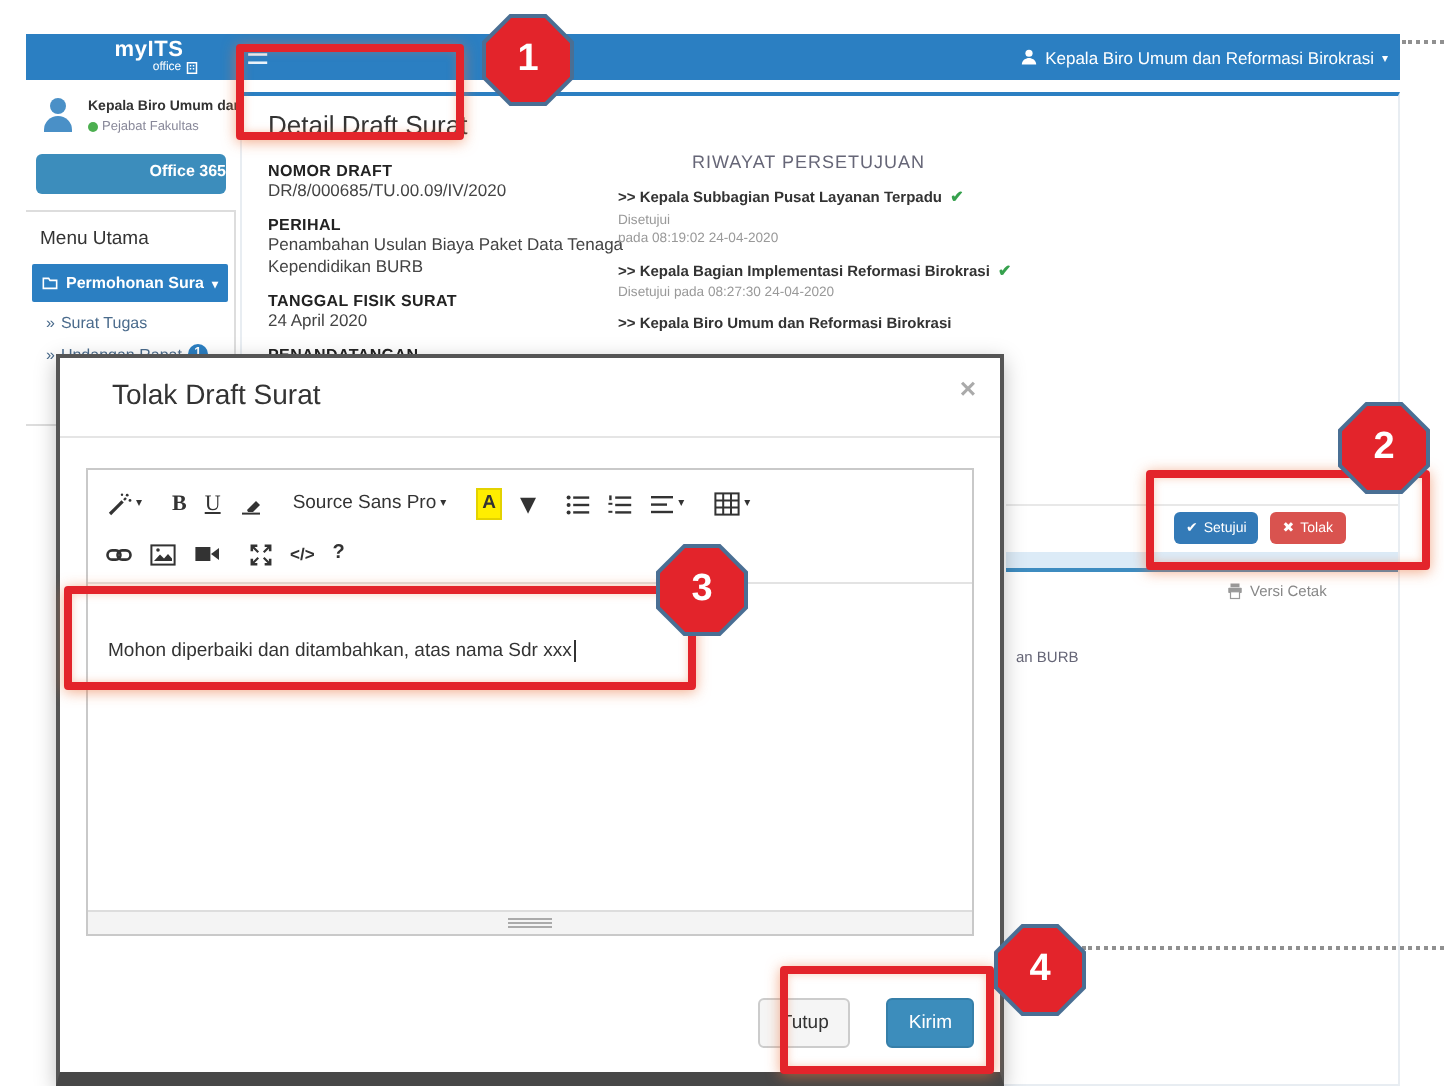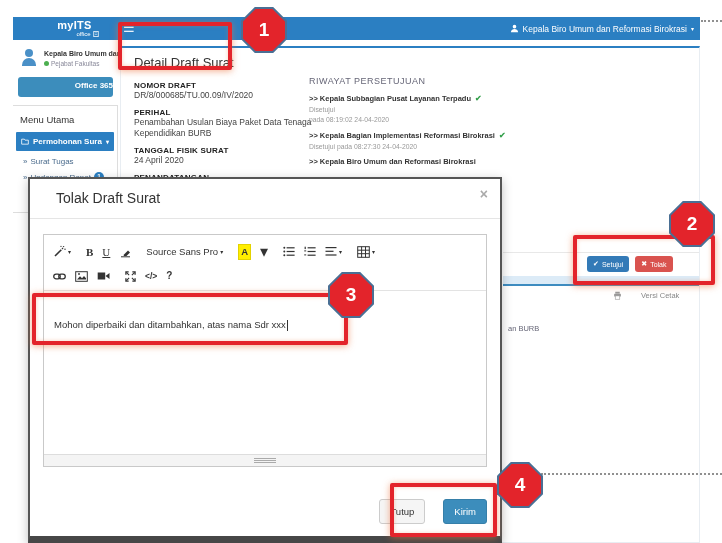--- a/index.html
+++ b/index.html
@@ -39,37 +39,37 @@
            font-size:6.5px; line-height:10px; text-align:center; font-weight:bold; }
 
   
   .card { position:absolute; left:120px; top:46px; width:580px; bottom:0; background:#fff;
           border:1px solid #e8edf2; border-top:2px solid #2b7fc2; z-index:1; }
   .cardtitle { position:absolute; left:13px; top:7px; font-size:13px; color:#333; }
   .fields { position:absolute; left:13px; top:26px; width:222px; }
   .flabel { font-size:8px; font-weight:bold; color:#222; margin-top:7px; letter-spacing:.2px; }
   .fvalue { font-size:8.5px; color:#444; margin-top:0; line-height:1.3; }
   .approv { position:absolute; left:188px; top:28px; width:200px; }
-  .approvtitle { font-size:9px; color:#667; letter-spacing:.5px; margin-bottom:7px; }
+  .approvtitle { font-size:9px; color:#667; letter-spacing:.5px; margin-bottom:7px;margin-left:37px; }
   .aname { font-size:7.5px; font-weight:bold; color:#333; line-height:1.4; }
   .acheck { color:#36a14d; font-size:8px; font-weight:bold; padding-left:2px; }
   .ainline { font-size:6.8px; color:#999; font-weight:normal; }
   .aline2 { font-size:6.8px; color:#999; margin:1px 0 7px 0; }
 
   
   .hrline { position:absolute; left:382px; top:204px; width:196px; border-top:1px solid #e8e8e8; }
   .actbtns { position:absolute; left:466px; top:208px; display:flex; gap:6px; }
   .btn-approve, .btn-reject { font-size:7px; color:#fff; border-radius:3px; padding:4px 6px;
           display:flex; align-items:center; gap:3px; cursor:pointer; border:none; }
   .btn-approve { background:#337ab7; }
   .btn-reject  { background:#d9534f; }
   .bluestrip { position:absolute; left:382px; top:228px; width:196px; height:10px; background:#dcebf7;
                border-bottom:2px solid #3e8cc0; }
   .versicetak { position:absolute; left:492px; top:243px; font-size:7.5px; color:#888;
-                display:flex; align-items:center; gap:19px; cursor:pointer; }
+                display:flex; align-items:center; gap:3px; cursor:pointer; }
   .peektext { position:absolute; left:387px; top:276px; font-size:7.5px; color:#667; }
 
   
   .modal { position:absolute; left:28px; top:177px; width:474px; height:366px; background:#fff;
            border:2px solid #555; border-bottom:7px solid #474747; z-index:50;
            box-shadow:0 3px 10px rgba(0,0,0,.25); }
   .mheader { height:40px; padding:10px 26px; border-bottom:1px solid #e5e5e5; position:relative; }
   .mtitle { font-size:14px; color:#333; }
   .mclose { position:absolute; right:12px; top:8px; color:#aaa; font-size:14px; font-weight:bold; cursor:pointer; line-height:14px; }
   .editor { position:absolute; left:13px; top:55px; width:444px; border:1px solid #c9c9c9; }

